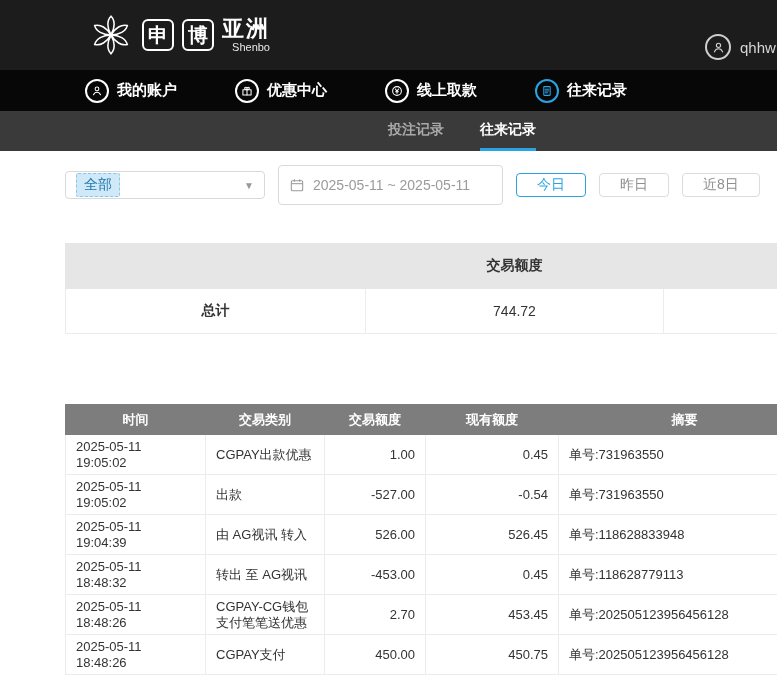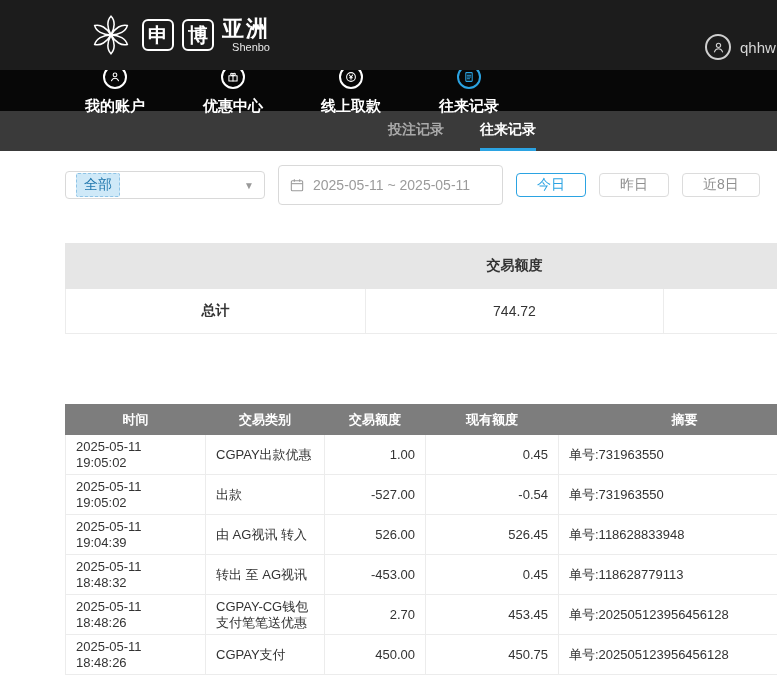--- a/index.html
+++ b/index.html
@@ -16,21 +16,21 @@
   .logo .sub { display:flex; flex-direction:column; line-height:1;text-align:right; }
   .logo .region { font-size:22px; font-weight:bold; color:#fff; letter-spacing:2px; }
   .logo .en { font-size:11px; color:#e8e8e8; align-self:flex-end; margin-top:2px; }
   .userbox { position:absolute; left:705px; top:8px; display:flex; align-items:center; gap:9px; color:#d6d6d6;margin-top:26px; }
   .user-ic { width:26px; height:26px; border:2px solid #cfcfcf; border-radius:50%;
     display:flex; align-items:center; justify-content:center; }
   .username { font-size:15px; white-space:nowrap; }
 
   
   .mainnav { height:41px; background:#070707; display:flex; align-items:center; padding-left:85px; gap:58px; }
-  .nav-item { display:flex; align-items:center; gap:8px; color:#fff; font-size:15px; font-weight:bold; cursor:pointer; white-space:nowrap;flex-direction:column; }
+  .nav-item { display:flex; align-items:center; gap:8px; color:#fff; font-size:15px; font-weight:bold; cursor:pointer; white-space:nowrap; }
   .nav-item.active { color:#fff; }
   .nav-item.active .nav-ic { border-color:#2ba3e2; color:#2ba3e2; }
   .nav-ic { width:24px; height:24px; border:2px solid #fff; border-radius:50%; color:#fff; flex:0 0 auto;
     display:flex; align-items:center; justify-content:center; }
   .nav-ic svg { width:14px; height:14px; stroke:currentColor; fill:none; stroke-width:1.8; stroke-linecap:round; stroke-linejoin:round; }
   .user-ic svg { width:15px; height:15px; stroke:#cfcfcf; fill:none; stroke-width:1.8; stroke-linecap:round; }
 
   
   .subtabs { height:40px; background:#3a3a3a; display:flex; align-items:stretch; padding-left:388px; gap:36px; }
   .subtab { display:flex; align-items:center; color:#a9a9a9; font-size:14px; cursor:pointer;

